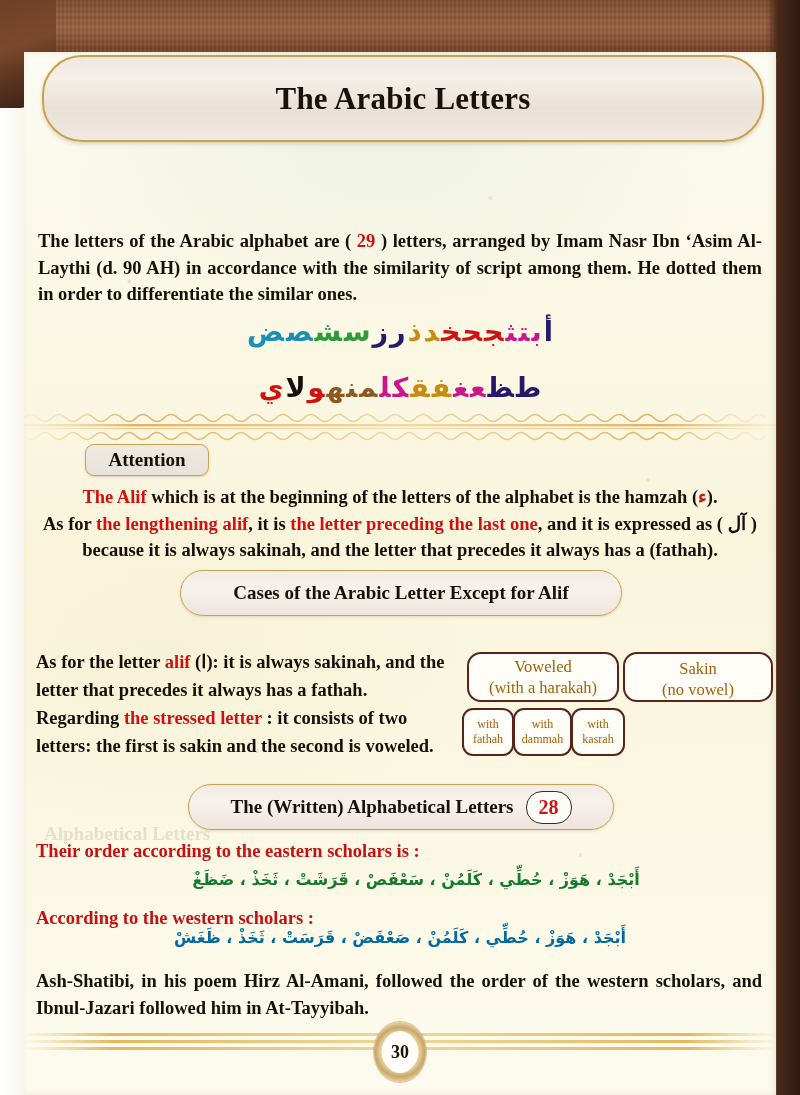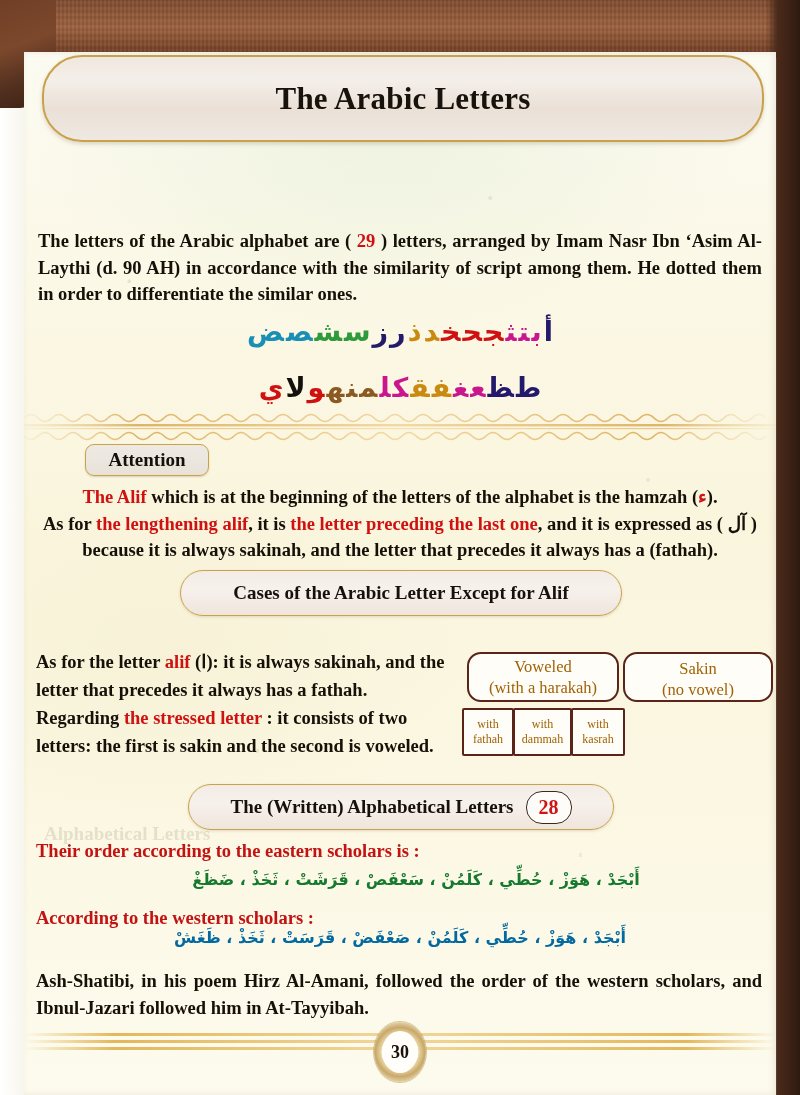--- a/index.html
+++ b/index.html
@@ -142,21 +142,21 @@
   .cbox{
     position:absolute;
     background:#fffdf8;
     border:2px solid #5a2418;
     border-radius:12px;
     display:flex; flex-direction:column; align-items:center; justify-content:center;
     color:#a16207; font-weight:normal;
     text-align:center;
   }
   .cbox.big{ font-size:16.5px; line-height:21px; border-radius:14px; }
-  .cbox.small{ font-size:12px; line-height:15px; border-radius:2px; }
+  .cbox.small{ font-size:12px; line-height:15px; border-radius:11px; }
 
   
   .abjad{
     position:absolute; width:100%; text-align:center;
     direction:rtl;
     font-family:"DejaVu Sans","Liberation Sans",sans-serif;
     font-size:16px; font-weight:bold;
     white-space:nowrap;
   }
   .ab-green{ color:#167a2e; }

